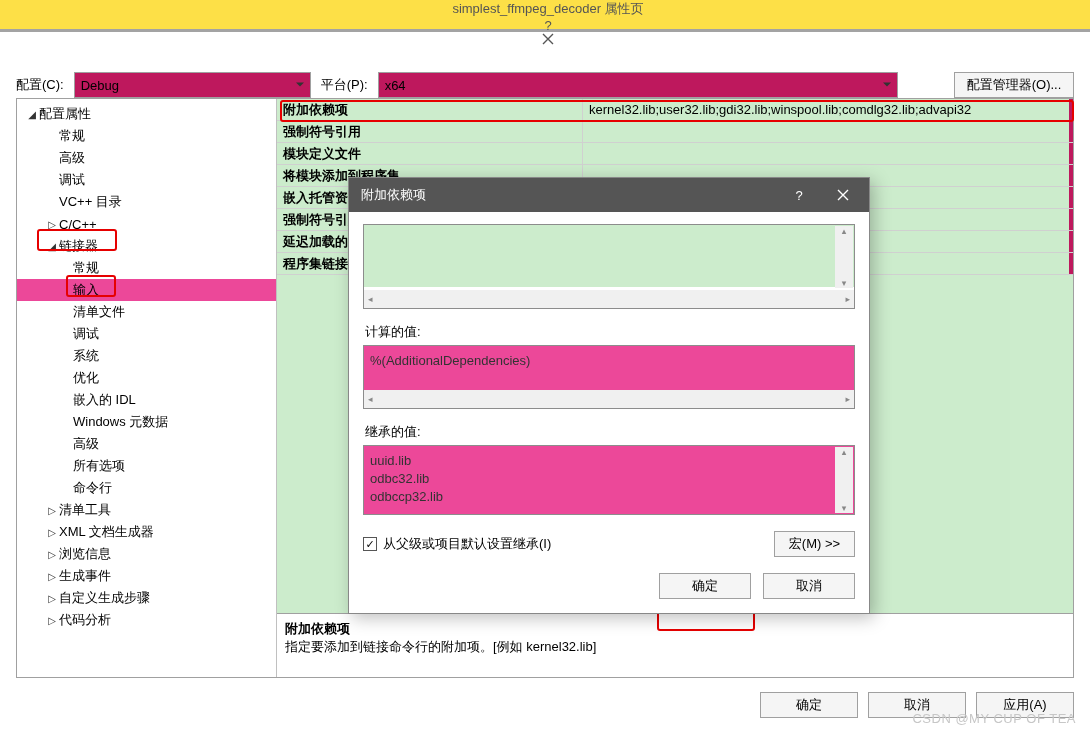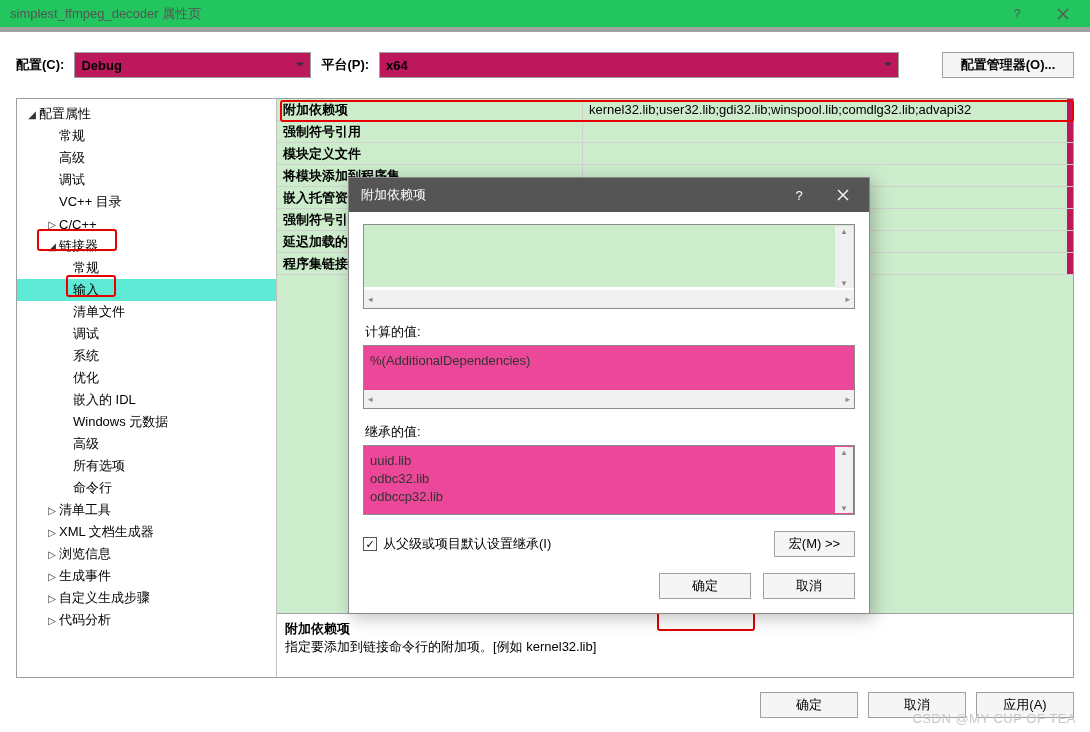--- a/index.html
+++ b/index.html
@@ -1,45 +1,45 @@
 <!DOCTYPE html>
 <html><head>
 <meta charset="utf-8">
 <style>
 * { box-sizing: border-box; font-family: "Microsoft YaHei", "Segoe UI", sans-serif; font-size: 13px; }
 body { margin: 0; background: #fff; width: 1090px; height: 732px; position: relative; overflow: hidden; }
 
-.titlebar { height: 32px; background: #22c55e; display: flex; align-items: center; padding: 0 4px 0 10px; border-bottom: 5px solid #a3a3a3; }
+.titlebar { height: 32px; background: #fde047; display: flex; align-items: center; padding: 0 4px 0 10px; border-bottom: 3px solid #a3a3a3; flex-direction: column; }
 .title-text { flex: 1; color: #555; }
 .title-btn { width: 46px; height: 32px; display: flex; align-items: center; justify-content: center; color: #555; }
 .title-btn svg { width: 12px; height: 12px; }
 
-.topbar { display: flex; align-items: center; gap: 10px; padding: 20px 16px 8px 16px; font-weight: bold; }
+.topbar { display: flex; align-items: center; gap: 10px; padding: 40px 16px 8px 16px; }
 .topbar label { color: #000; }
 .combo { height: 26px; border: 1px solid #a0a0a0; background: #be185d; padding: 0 22px 0 6px; display: flex; align-items: center; position: relative; }
 .combo::after { content: ""; position: absolute; right: 6px; top: 50%; transform: translateY(-30%); border: 4px solid transparent; border-top-color: #333; }
 #config-combo { width: 237px; }
 #platform-combo { width: 520px; }
 .btn { height: 26px; border: 1px solid #a0a0a0; background: #f5f5f5; padding: 0 10px; display: flex; align-items: center; justify-content: center; }
 
 .mainarea { position: absolute; left: 16px; right: 16px; top: 98px; bottom: 54px; border: 1px solid #a0a0a0; display: flex; background: #fff; }
 .sidebar { width: 260px; border-right: 1px solid #c0c0c0; padding: 4px 0; overflow: hidden; }
 .tree-item { display: flex; align-items: center; height: 22px; padding-left: 0; white-space: nowrap; }
 .tree-item .caret { width: 14px; text-align: center; color: #333; font-size: 10px; }
 .lvl0 { padding-left: 8px; }
 .lvl1 { padding-left: 28px; }
 .lvl2 { padding-left: 56px; }
-.tree-item.selected { background: #5eead4; }
+.tree-item.selected { background: #ec4899; }
 .redbox { border: 2px solid #e60000; border-radius: 3px; position: absolute; pointer-events: none; }
 
 .propgrid { flex: 1; display: flex; flex-direction: column; }
 .grid-rows { flex-grow: 0; }
 .grid-row { display: flex; height: 22px; border-bottom: 1px solid #d0d0d0; }
 .grid-label { width: 306px; padding-left: 6px; background: #cceccc; display: flex; align-items: center; border-right: 1px solid #d0d0d0; font-weight: bold; }
-.grid-value { flex: 1; padding-left: 6px; background: #cceccc; display: flex; align-items: center; border-right: 6px solid #be185d; }
+.grid-value { flex: 1; padding-left: 6px; background: #cceccc; display: flex; align-items: center; border-right: 4px solid #be185d; }
 .grid-row.firstrow .grid-label, .grid-row.firstrow .grid-value { background: #cceccc; }
 .grid-spacer { flex: 1; background: #cceccc; }
 .grid-footer { border-top: 1px solid #a0a0a0; padding: 6px 8px 8px 8px; height: 64px; }
 .grid-footer-title { font-weight: bold; }
 
 .bottombar { position: absolute; right: 16px; bottom: 14px; display: flex; gap: 10px; }
 .bottombar .btn { width: 98px; justify-content: center; }
 
 
 .modal { position: absolute; left: 348px; top: 177px; width: 522px; background: #fff; border: 1px solid #888; box-shadow: 4px 4px 16px rgba(0,0,0,0.25); }
@@ -82,21 +82,21 @@
 <div class="topbar">
   <label>配置(C):</label>
   <div id="config-combo" class="combo">
       <span>Debug</span>
     </div>
   <label>平台(P):</label>
   <div id="platform-combo" class="combo">
       <span>x64</span>
     </div>
   <div style="flex:1"></div>
-  <div class="btn" style="width:132px">配置管理器(O)...</div>
+  <div class="btn" style="width:120px">配置管理器(O)...</div>
 </div>
 
 <div class="mainarea">
 
   <div class="sidebar">
     <div class="tree-item lvl0">
         <span class="caret">◢</span>
         <span>配置属性</span>
       </div>
     <div class="tree-item lvl1">

